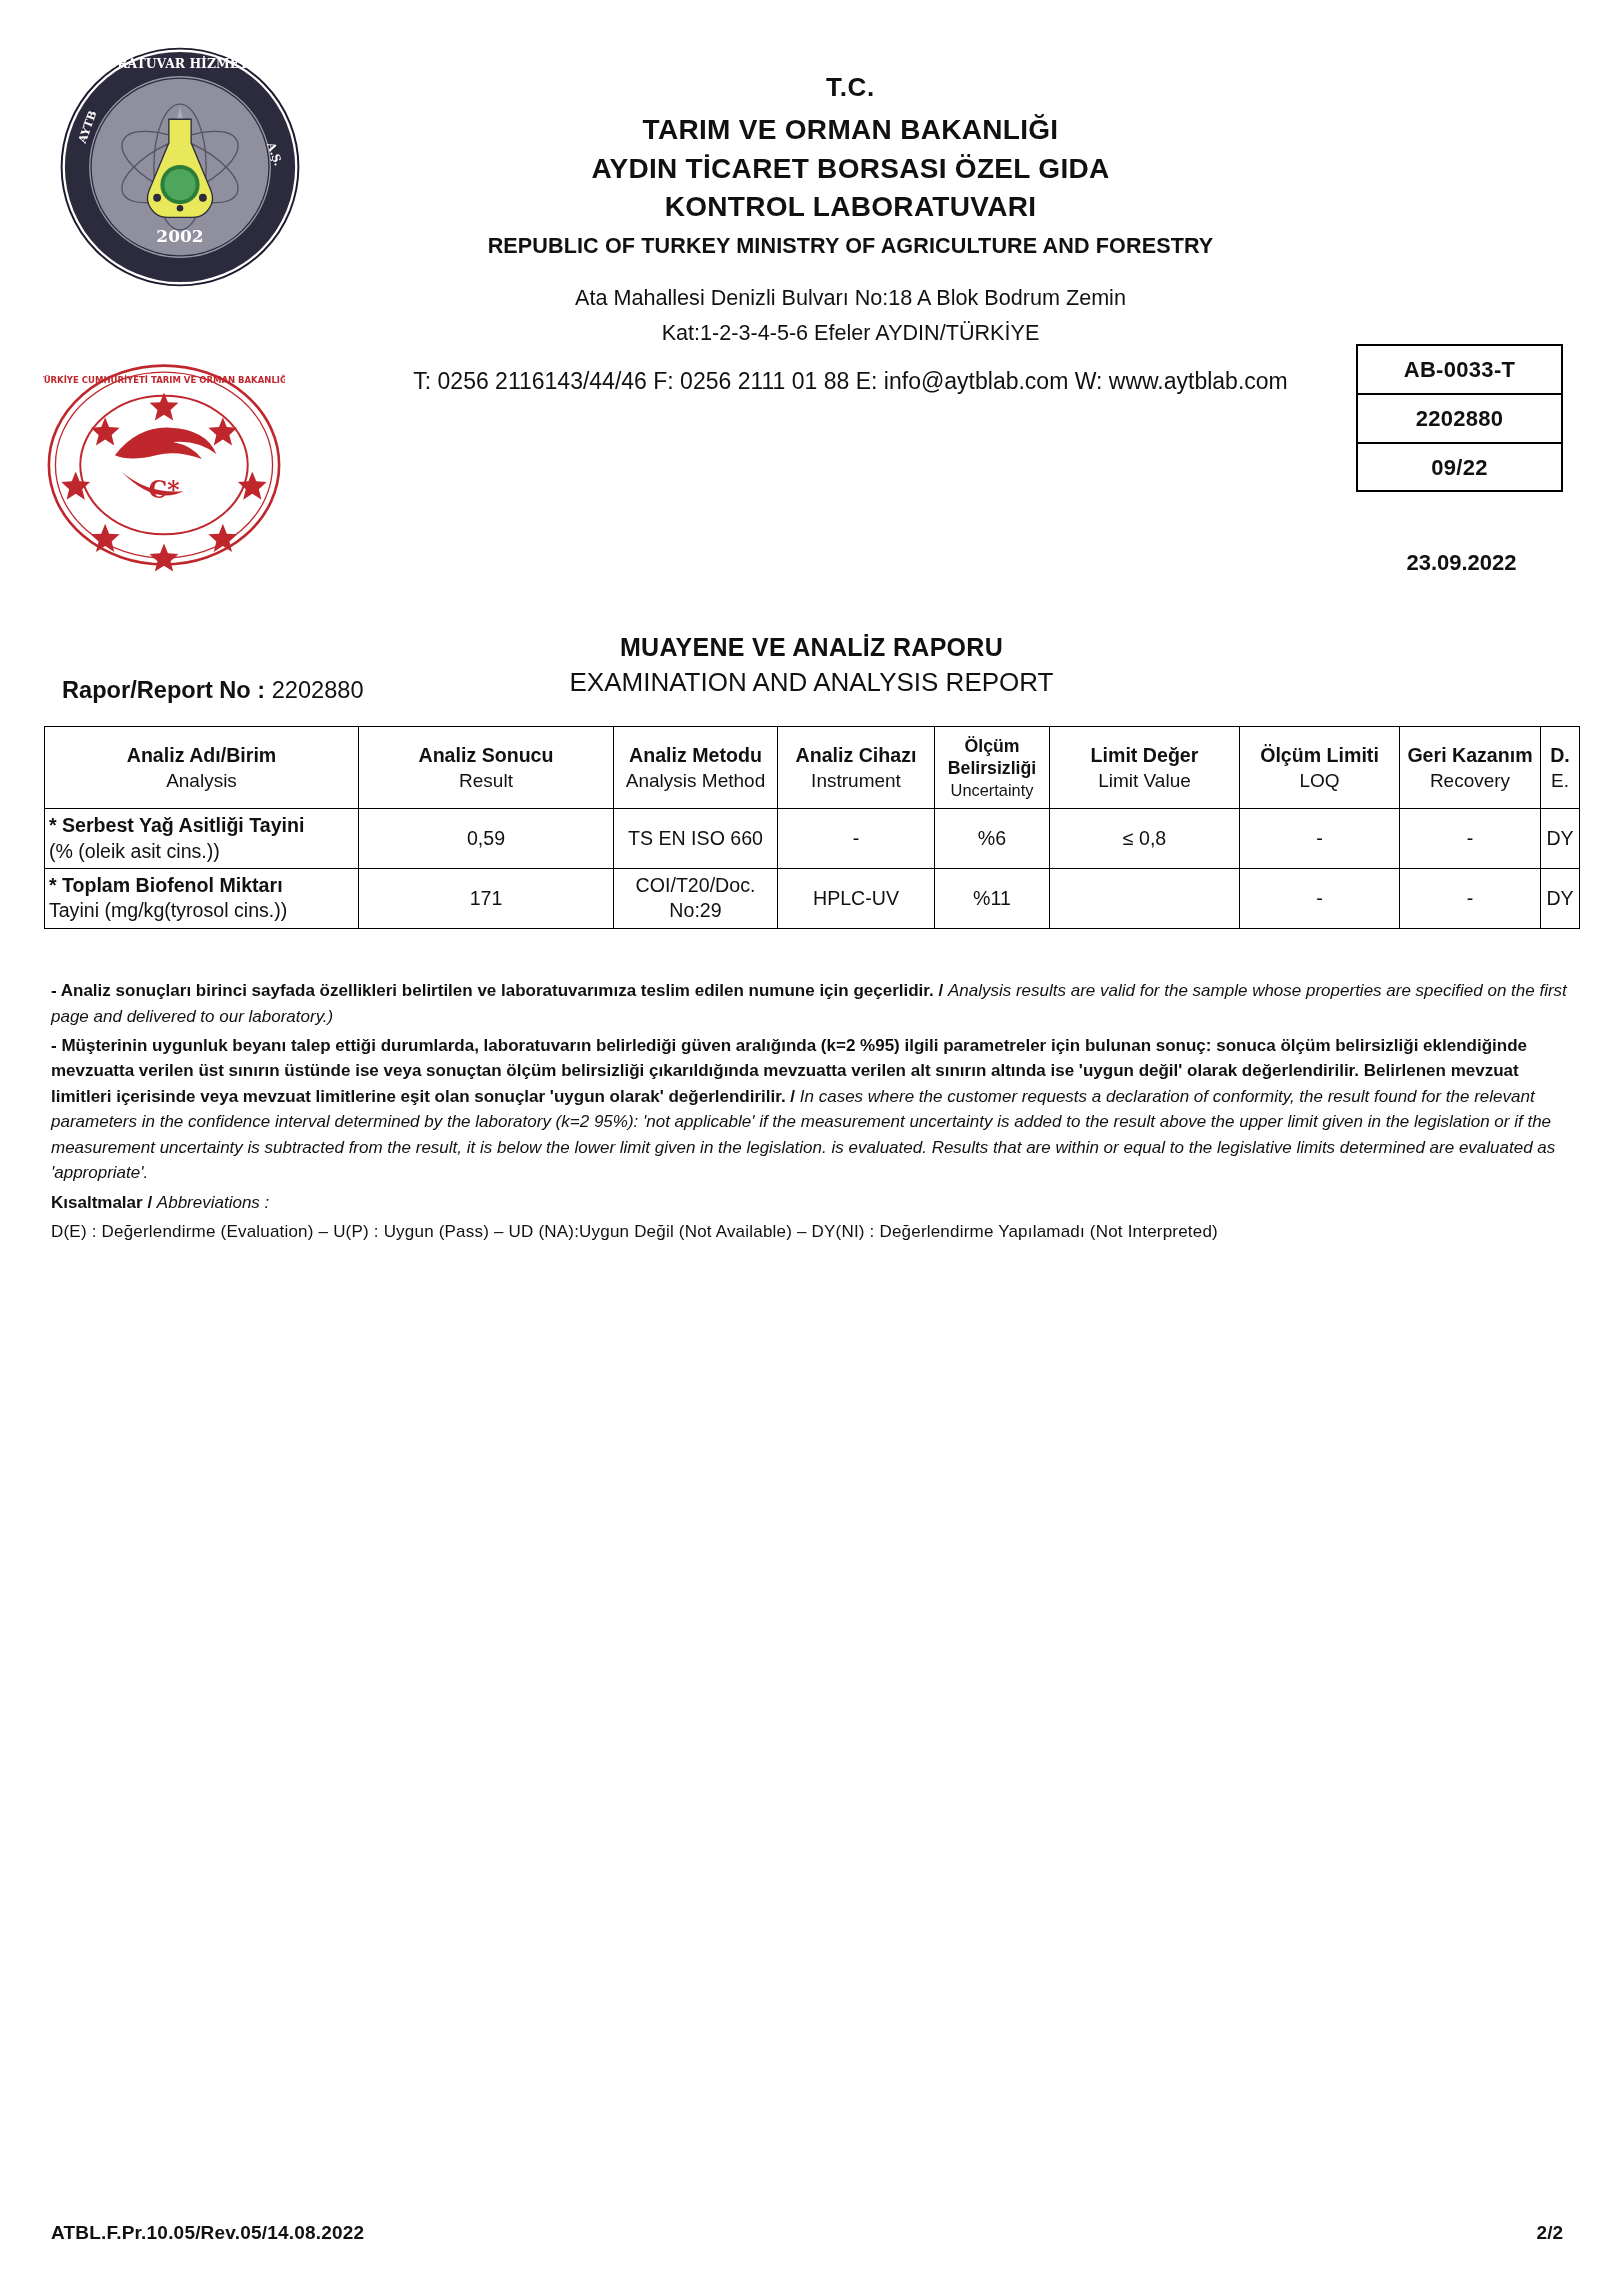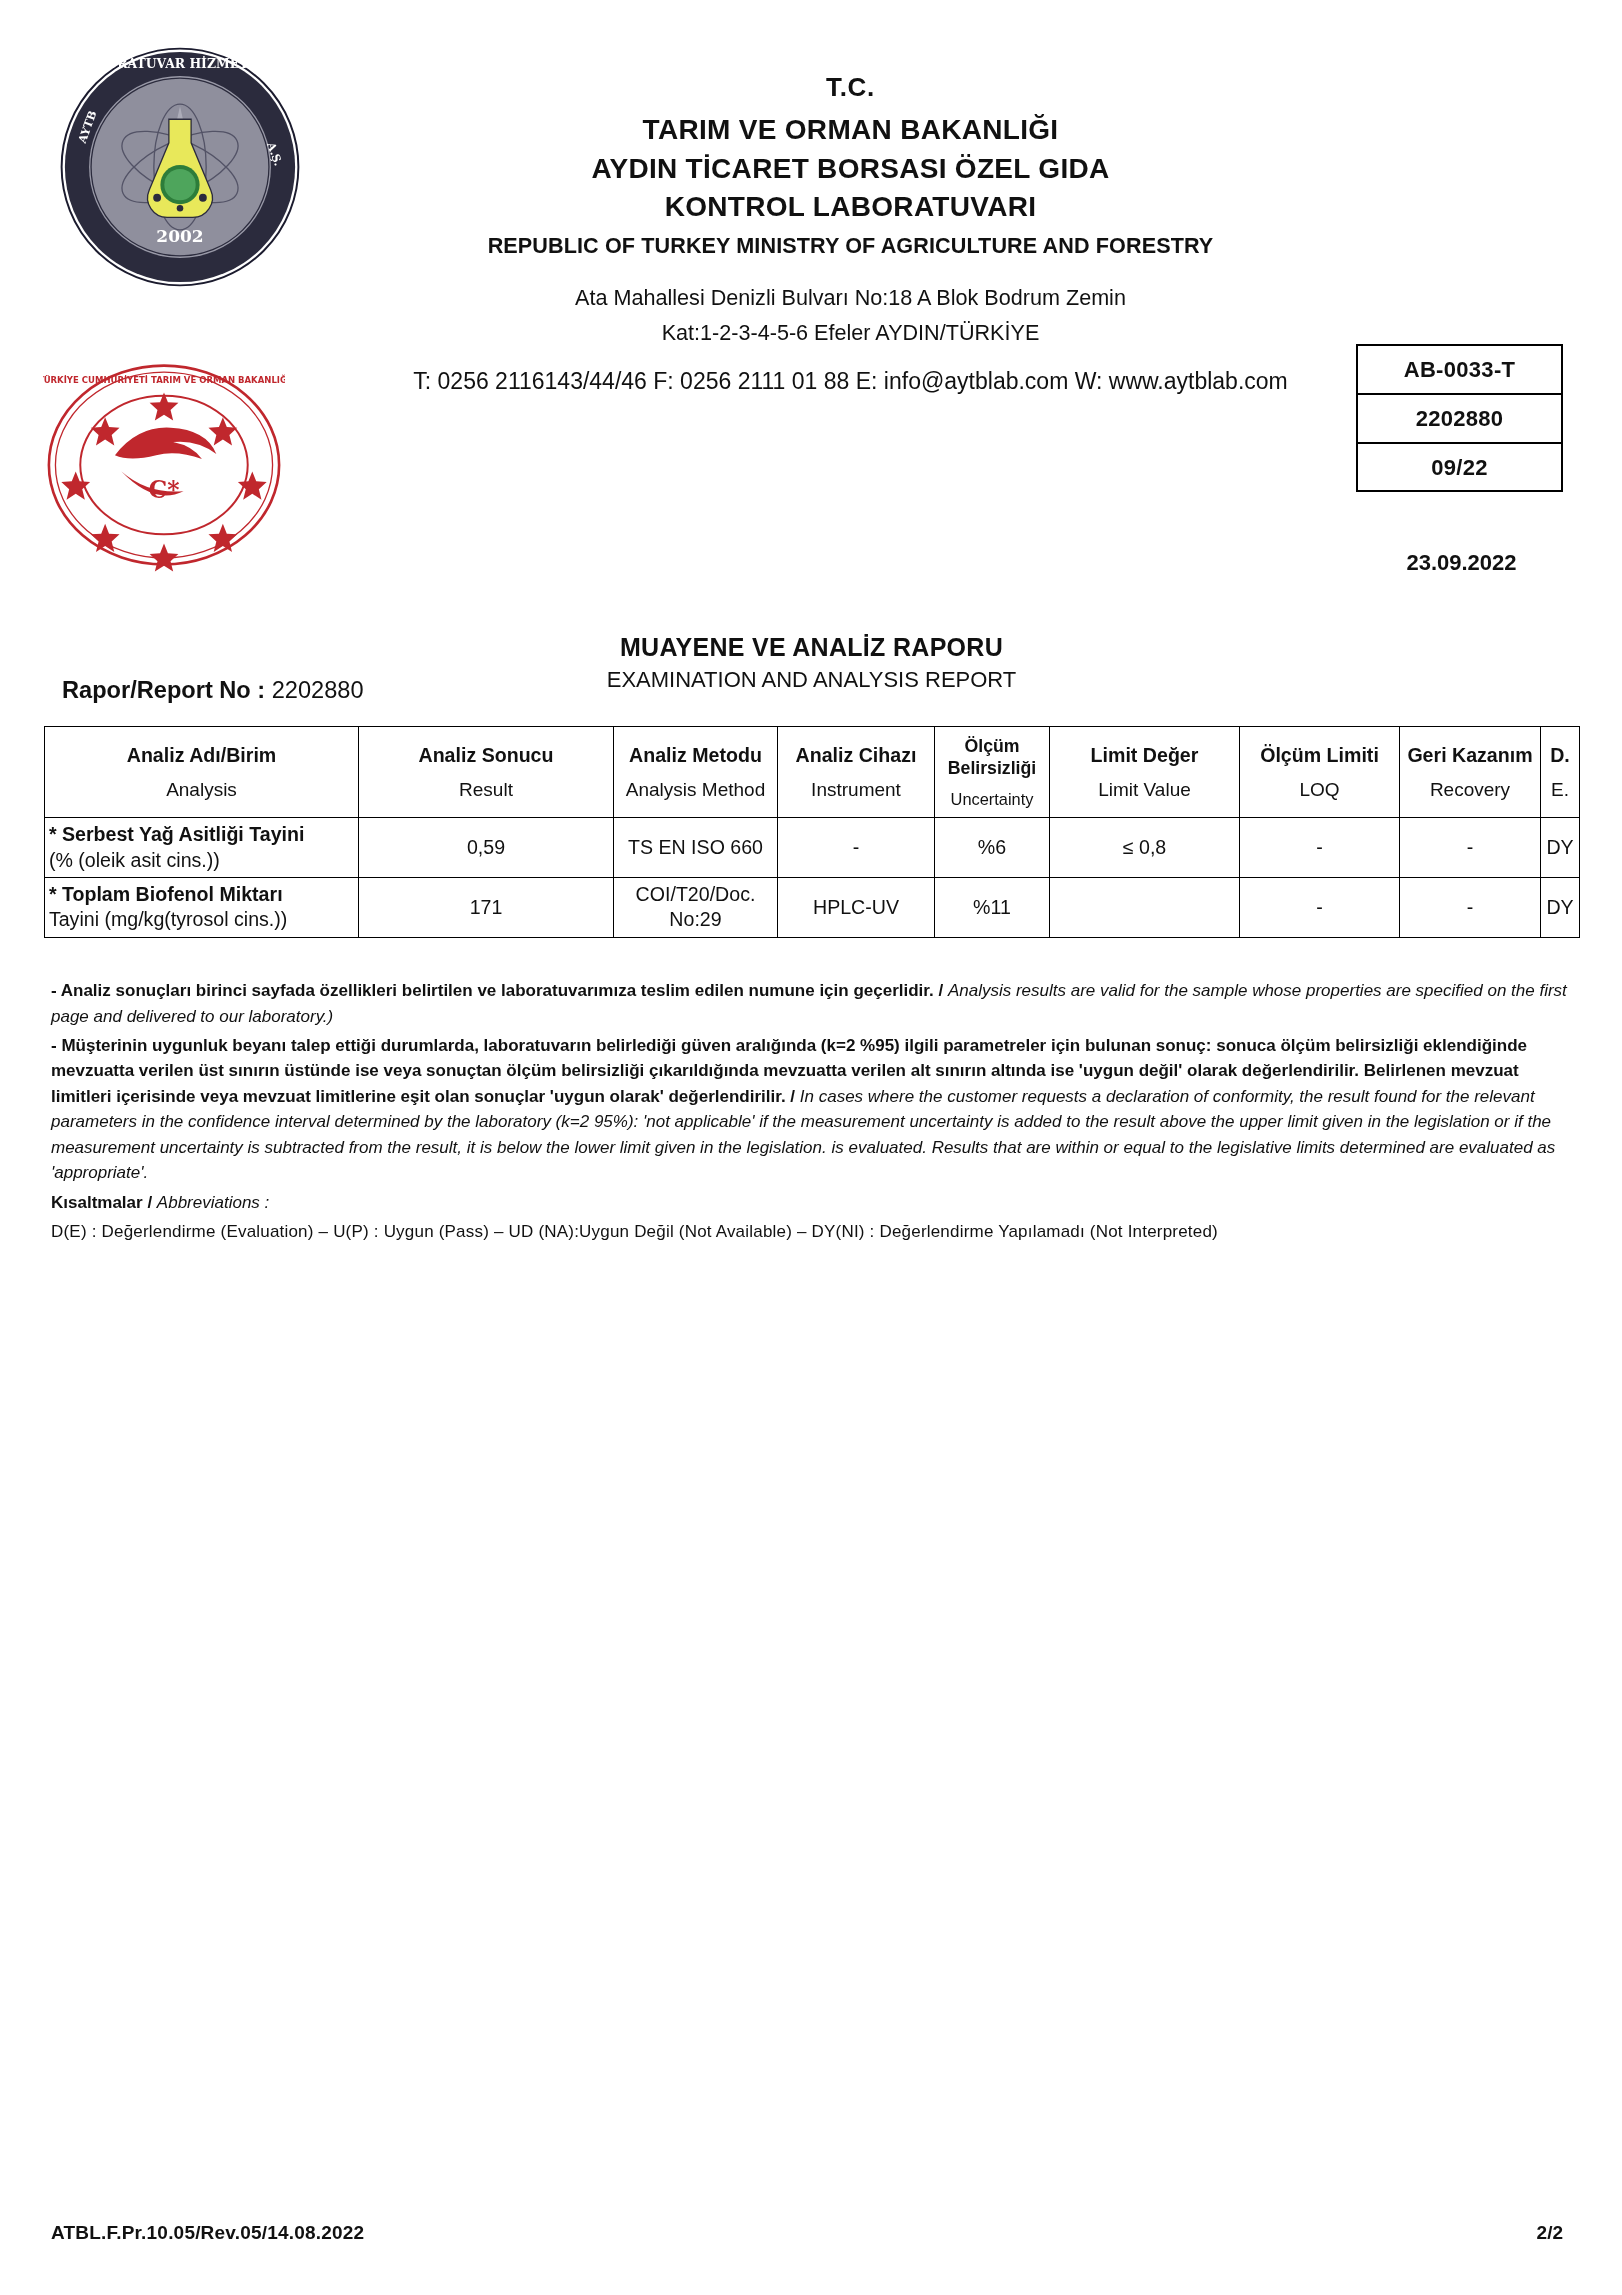--- a/index.html
+++ b/index.html
@@ -121,21 +121,21 @@
     width: 1623px;
     text-align: center;
   }
   .report-title .tr {
     font-size: 25px;
     font-weight: bold;
     letter-spacing: 0.3px;
     margin-top: 41px;
   }
   .report-title .en {
-    font-size: 22px;
+    font-size: 26px;
     font-weight: normal;
     margin-top: 5.2px;
   }
 
   .report-no {
     position: absolute;
     left: 62px;
     top: 677px;
     font-size: 23.6px;
   }
@@ -173,21 +173,21 @@
     display: block;
     font-size: 19.6px;
     font-weight: bold;
     line-height: 1.22;
   }
   .th-en {
     display: block;
     font-size: 19px;
     font-weight: normal;
     line-height: 1.22;
-    margin-top: 10px;
+    margin-top: 1px;
   }
   td.name {
     text-align: left;
     font-size: 19.6px;
     line-height: 1.3;
     padding-left: 6.5px;
   }
   td.name b {
     font-weight: bold;
     margin-top: 40px;

